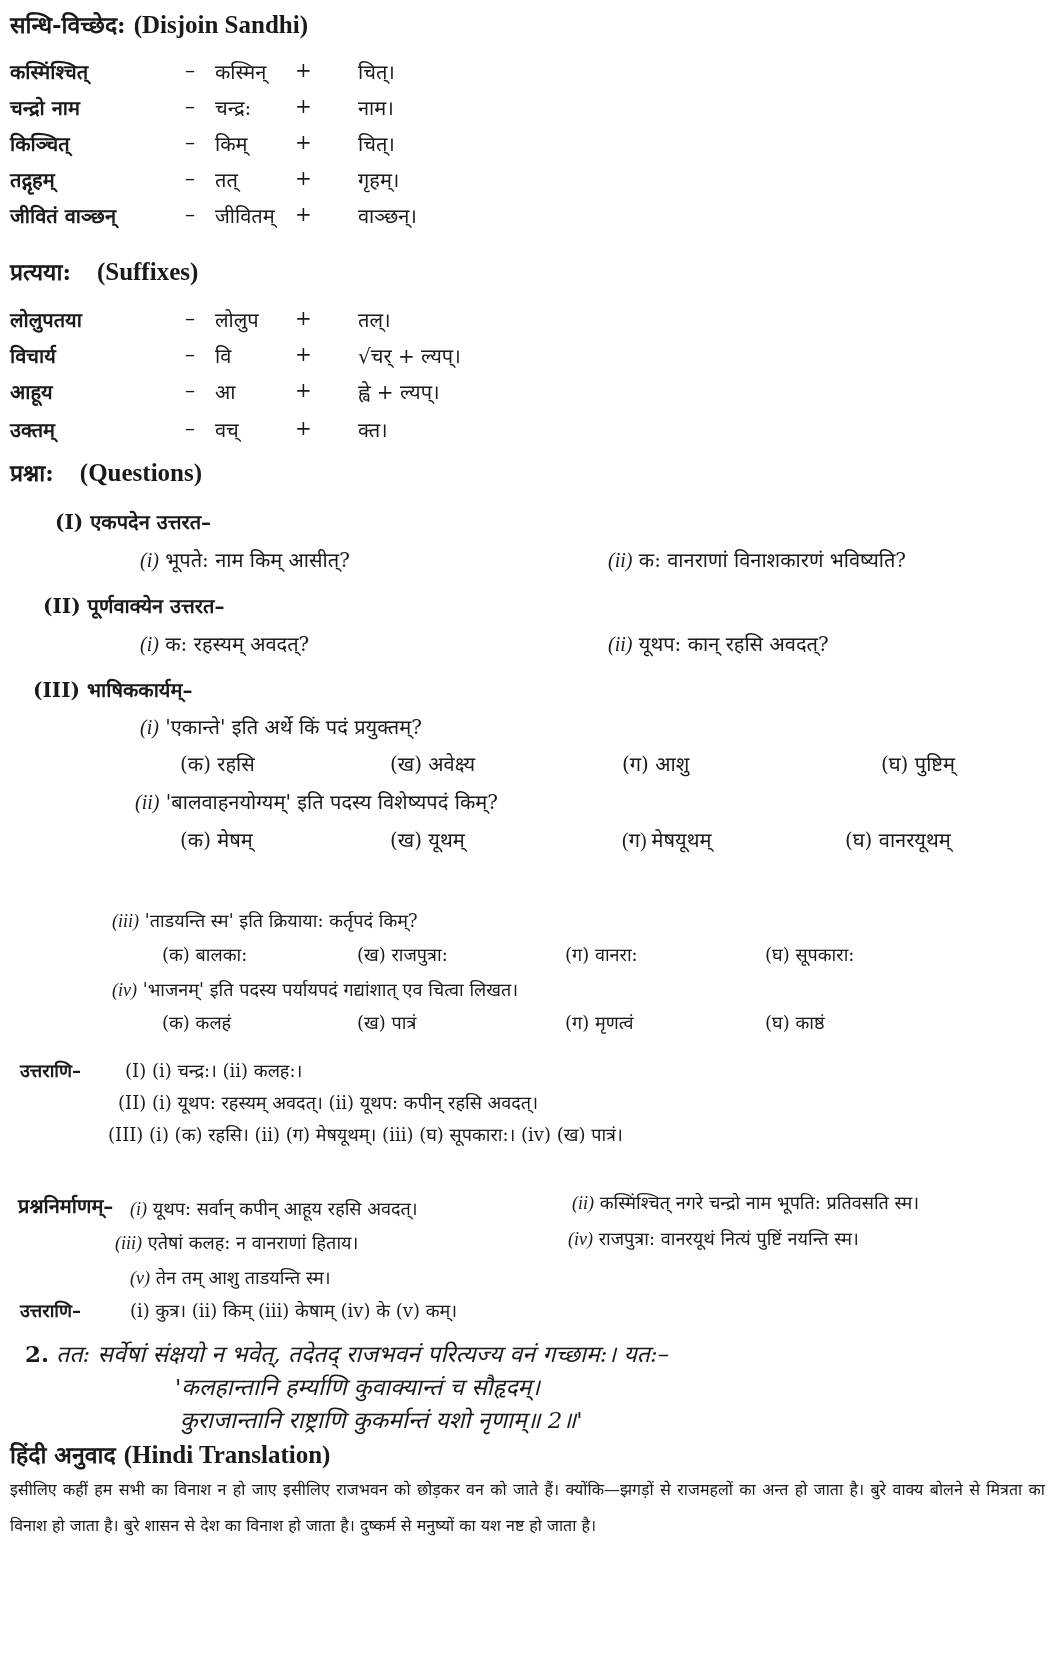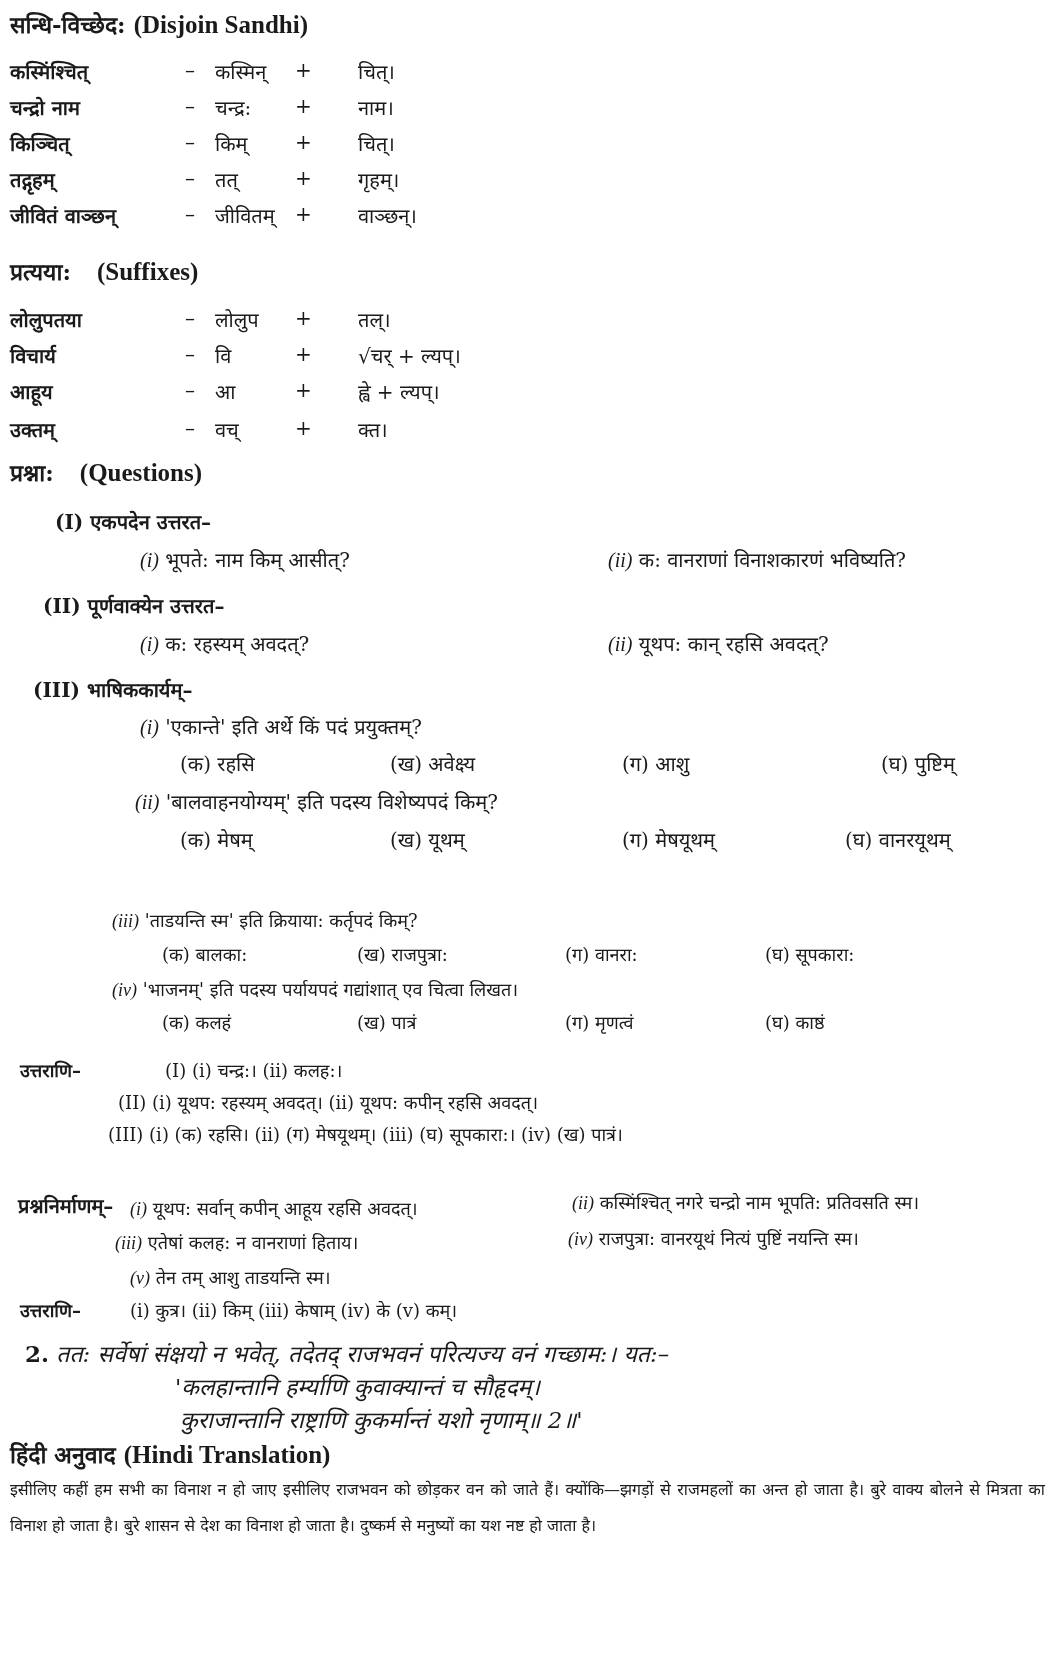--- a/index.html
+++ b/index.html
@@ -146,21 +146,21 @@
 <div class="abs t" style="left:390px; top:750px;">(ख)  अवेक्ष्य</div>
 <div class="abs t" style="left:622px; top:750px;">(ग)  आशु</div>
 <div class="abs t" style="left:852px; top:750px;margin-left:29px;">(घ)  पुष्टिम्</div>
 
 <div class="abs t" style="left:135px; top:788px;">
   <span class="it">(ii)</span>
   <span>'बालवाहनयोग्यम्' इति पदस्य विशेष्यपदं किम्?</span>
 </div>
 <div class="abs t" style="left:180px; top:826px;">(क)  मेषम्</div>
 <div class="abs t" style="left:390px; top:826px;">(ख)  यूथम्</div>
-<div class="abs t" style="left:622px; top:826px;">(ग)  मेषयूथम्</div>
+<div class="abs t" style="left:622px; top:826px;font-family:Liberation Serif, serif;">(ग)  मेषयूथम्</div>
 <div class="abs t" style="left:845px; top:826px;">(घ)  वानरयूथम्</div>
 
 <div class="abs s" style="left:112px; top:908px;">
   <span class="it">(iii)</span>
   <span>'ताडयन्ति स्म' इति क्रियाया: कर्तृपदं किम्?</span>
 </div>
 <div class="abs s" style="left:162px; top:942px;">(क)  बालका:</div>
 <div class="abs s" style="left:357px; top:942px;">(ख)  राजपुत्रा:</div>
 <div class="abs s" style="left:565px; top:942px;">(ग)  वानरा:</div>
 <div class="abs s" style="left:765px; top:942px;">(घ)  सूपकारा:</div>
@@ -168,21 +168,21 @@
 <div class="abs s" style="left:112px; top:977px;">
   <span class="it">(iv)</span>
   <span>'भाजनम्' इति पदस्य पर्यायपदं गद्यांशात् एव चित्वा लिखत।</span>
 </div>
 <div class="abs s" style="left:162px; top:1010px;">(क)  कलहं</div>
 <div class="abs s" style="left:357px; top:1010px;">(ख)  पात्रं</div>
 <div class="abs s" style="left:565px; top:1010px;">(ग)  मृणत्वं</div>
 <div class="abs s" style="left:765px; top:1010px;">(घ)  काष्ठं</div>
 
 <div class="abs b s" style="left:20px; top:1058px;">उत्तराणि–</div>
-<div class="abs s" style="left:125px; top:1058px;margin-left:40px;">(I) (i) चन्द्र:। (ii) कलह:।</div>
+<div class="abs s" style="left:125px; top:1058px;">(I) (i) चन्द्र:। (ii) कलह:।</div>
 <div class="abs s" style="left:118px; top:1090px;">(II) (i) यूथप: रहस्यम् अवदत्। (ii) यूथप: कपीन् रहसि अवदत्।</div>
 <div class="abs s" style="left:108px; top:1122px;">(III) (i) (क) रहसि। (ii) (ग) मेषयूथम्। (iii) (घ) सूपकारा:। (iv) (ख) पात्रं।</div>
 
 <div class="abs b t" style="left:18px; top:1160px;margin-top:32px;">प्रश्ननिर्माणम्–</div>
 <div class="abs s" style="left:130px; top:1196px;">
   <span class="it">(i)</span>
   <span>यूथप: सर्वान् कपीन् आहूय रहसि अवदत्।</span>
 </div>
 <div class="abs s" style="left:572px; top:1190px;">
   <span class="it">(ii)</span>

